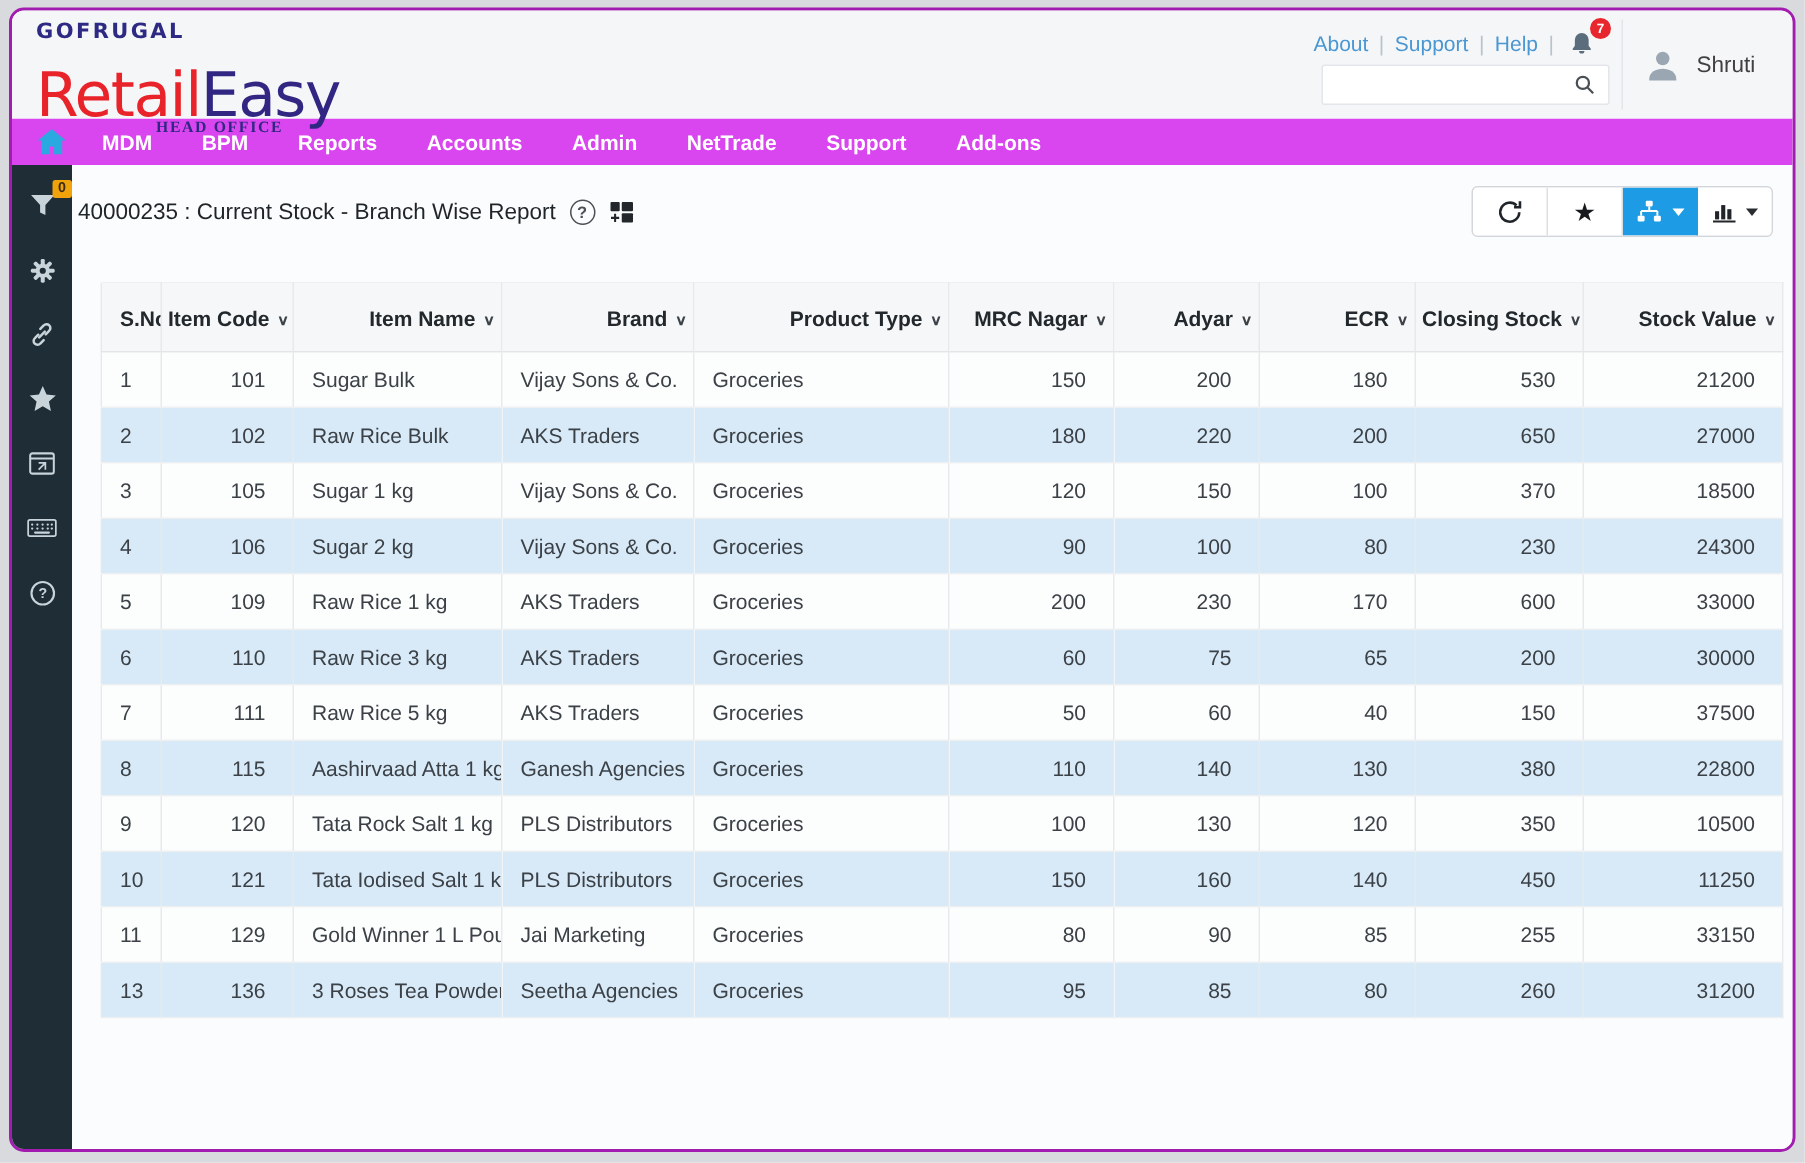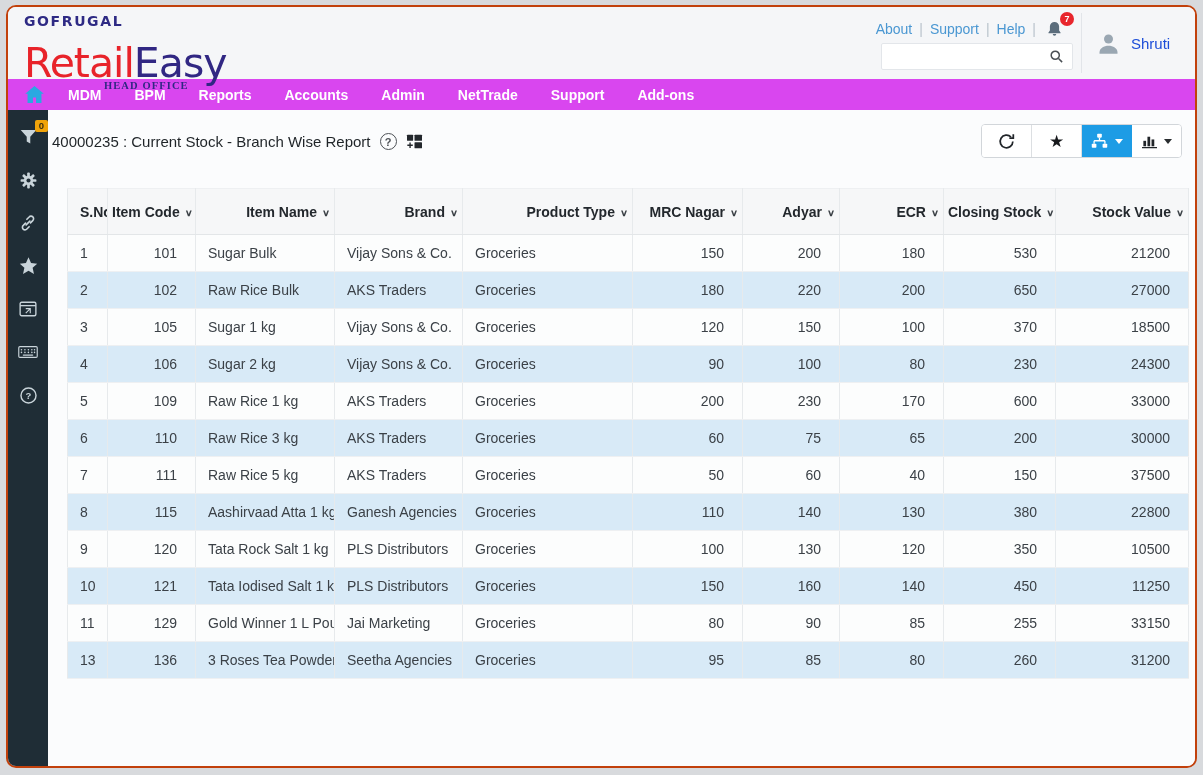--- a/index.html
+++ b/index.html
@@ -1,18 +1,18 @@
 <!DOCTYPE html>
 <html><head>
 <meta charset="utf-8">
 <style>
   html,body{width:1203px;height:775px;margin:0;overflow:hidden;background:#d8dadd;
     font-family:"Liberation Sans",sans-serif;}
   .window{position:absolute;left:6px;top:5px;width:1191px;height:763px;box-sizing:border-box;
-    background:#f5f6f8;border:2px solid #c2410c;border-radius:10px;overflow:hidden;
+    background:#f5f6f8;border:2px solid #a21caf;border-radius:10px;overflow:hidden;
     display:flex;flex-direction:column;}
   
   .app-header{height:72px;flex:0 0 auto;background:#f5f6f8;position:relative;}
   .logo{position:absolute;left:16px;top:6px;cursor:pointer;}
   .logo-brand{font-size:14px;font-weight:bold;color:#2e2a84;letter-spacing:1.6px;
     font-family:"DejaVu Sans",sans-serif;}
   .logo-product{font-size:41px;font-weight:400;line-height:.88;letter-spacing:-1px;
     font-family:"DejaVu Sans",sans-serif;margin-top:16px;}
   .logo-product .red{color:#e8232a;}
   .logo-product .navy{color:#312783;}
@@ -23,21 +23,21 @@
   .hl-sep{color:#b9c3cb;}
   .bell-wrap{position:relative;margin-left:3px;cursor:pointer;display:flex;}
   .badge-red{position:absolute;top:-8px;right:-11px;background:#e8262d;color:#fff;font-size:9px;
     font-weight:bold;min-width:14px;height:14px;border-radius:8px;display:flex;align-items:center;justify-content:center;}
   .search-box{position:absolute;top:36px;right:122px;width:192px;height:27px;background:#fff;
     border:1px solid #e3e6ea;border-radius:2px;display:flex;align-items:center;box-sizing:border-box;}
   .search-box input{flex:1;border:none;outline:none;background:transparent;padding:0 8px;font-size:13px;min-width:0;}
   .search-icon{margin-right:8px;display:flex;cursor:pointer;}
   .user-block{position:absolute;right:0;top:6px;height:60px;width:114px;border-left:1px solid #e2e5e9;
     display:flex;align-items:center;gap:9px;padding-left:13px;box-sizing:border-box;cursor:pointer;}
-  .user-name{font-size:15px;color:#1d4ed8;}
+  .user-name{font-size:15px;color:#404040;}
   
   .navbar{height:31px;background:#d946ef;display:flex;align-items:center;padding-left:17px;flex:0 0 auto;}
   .nav-home{display:flex;cursor:pointer;}
   .nav-menu{display:flex;list-style:none;margin:0;padding:0 0 0 24px;gap:33px;}
   .nav-menu li{color:#fff;font-size:14px;font-weight:600;cursor:pointer;white-space:nowrap;}
   
   .body-row{flex:1;display:flex;min-height:0;}
   .side-rail{width:40px;background:#1f2d36;flex:0 0 auto;display:flex;flex-direction:column;
     align-items:center;padding-top:17px;gap:23px;}
   .rail-icon{position:relative;width:20px;height:20px;display:flex;align-items:center;justify-content:center;cursor:pointer;}

